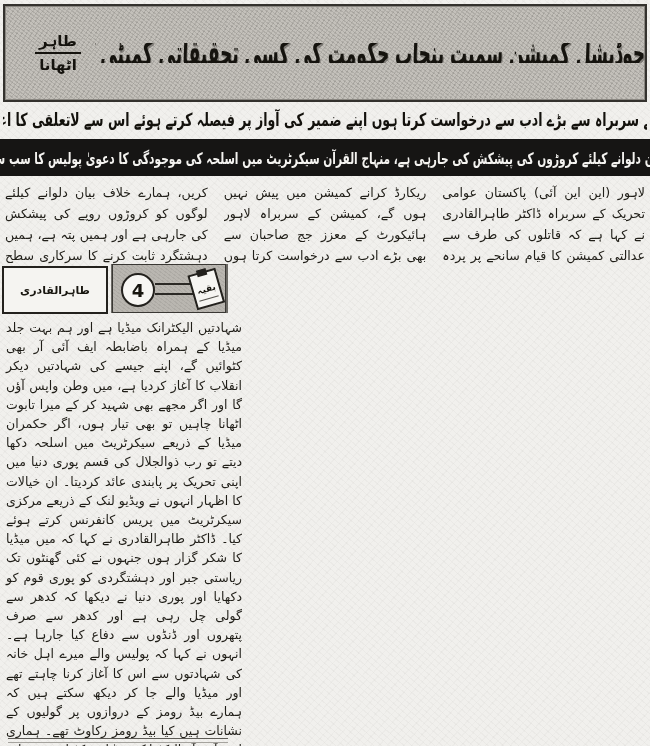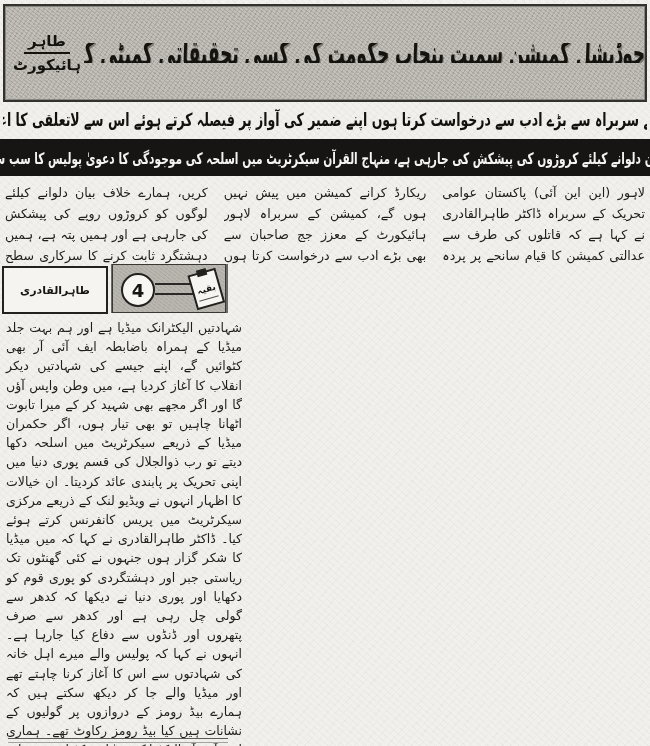--- a/index.html
+++ b/index.html
@@ -32,21 +32,21 @@
     flex:1;text-align:center;white-space:nowrap;overflow:hidden;
     color:#15130e;font-weight:bold;font-size:17px;
   }
   .headline-main .scale{
     display:inline-block;transform:scaleY(2.05) skewX(-4deg);transform-origin:center;
     text-shadow:1px 1px 0 rgba(20,18,14,.35);
   }
   .headline-attrib{
     width:74px;flex:0 0 auto;text-align:center;color:#15130e;
     font-weight:bold;font-size:15px;line-height:1.25;
-    padding-left:5px;
+    padding-left:16px;
   }
   .headline-attrib .top{display:inline-block;border-bottom:2px solid #15130e;padding:0 4px 1px;}
   .headline-attrib .bottom{display:block;margin-top:2px;}
   
   .subheadline{
     position:absolute;top:101px;left:3px;width:644px;height:37px;
     display:flex;align-items:center;justify-content:center;
     color:#13110c;font-weight:bold;font-size:12.5px;white-space:nowrap;overflow:hidden;
   }
   .subheadline .scale{display:inline-block;transform:scaleY(1.45);transform-origin:center;}
@@ -108,21 +108,21 @@
 <body>
 
 <div class="page">
 
   <div class="headline-box">
     <div class="headline-main">
       <span class="scale">جوڈیشل کمیشن سمیت پنجاب حکومت کی کسی تحقیقاتی کمیٹی کو تسلیم نہیں کرتے</span>
     </div>
     <div class="headline-attrib">
       <span class="top">طاہر</span>
-      <span class="bottom">ہائیکورٹ</span>
+      <span class="bottom">اٹھانا</span>
     </div>
   </div>
 
   <div class="subheadline">
     <span class="scale">کمیشن کے سربراہ سے بڑے ادب سے درخواست کرتا ہوں اپنے ضمیر کی آواز پر فیصلہ کرتے ہوئے اس سے لاتعلقی کا اعلان کریں</span>
   </div>
 
   <div class="kicker-bar">
     <span class="scale">ہمارے خلاف بیان دلوانے کیلئے کروڑوں کی پیشکش کی جارہی ہے، منہاج القرآن سیکرٹریٹ میں اسلحہ کی موجودگی کا دعویٰ پولیس کا سب سے بڑا جھوٹ ہے</span>
   </div>

